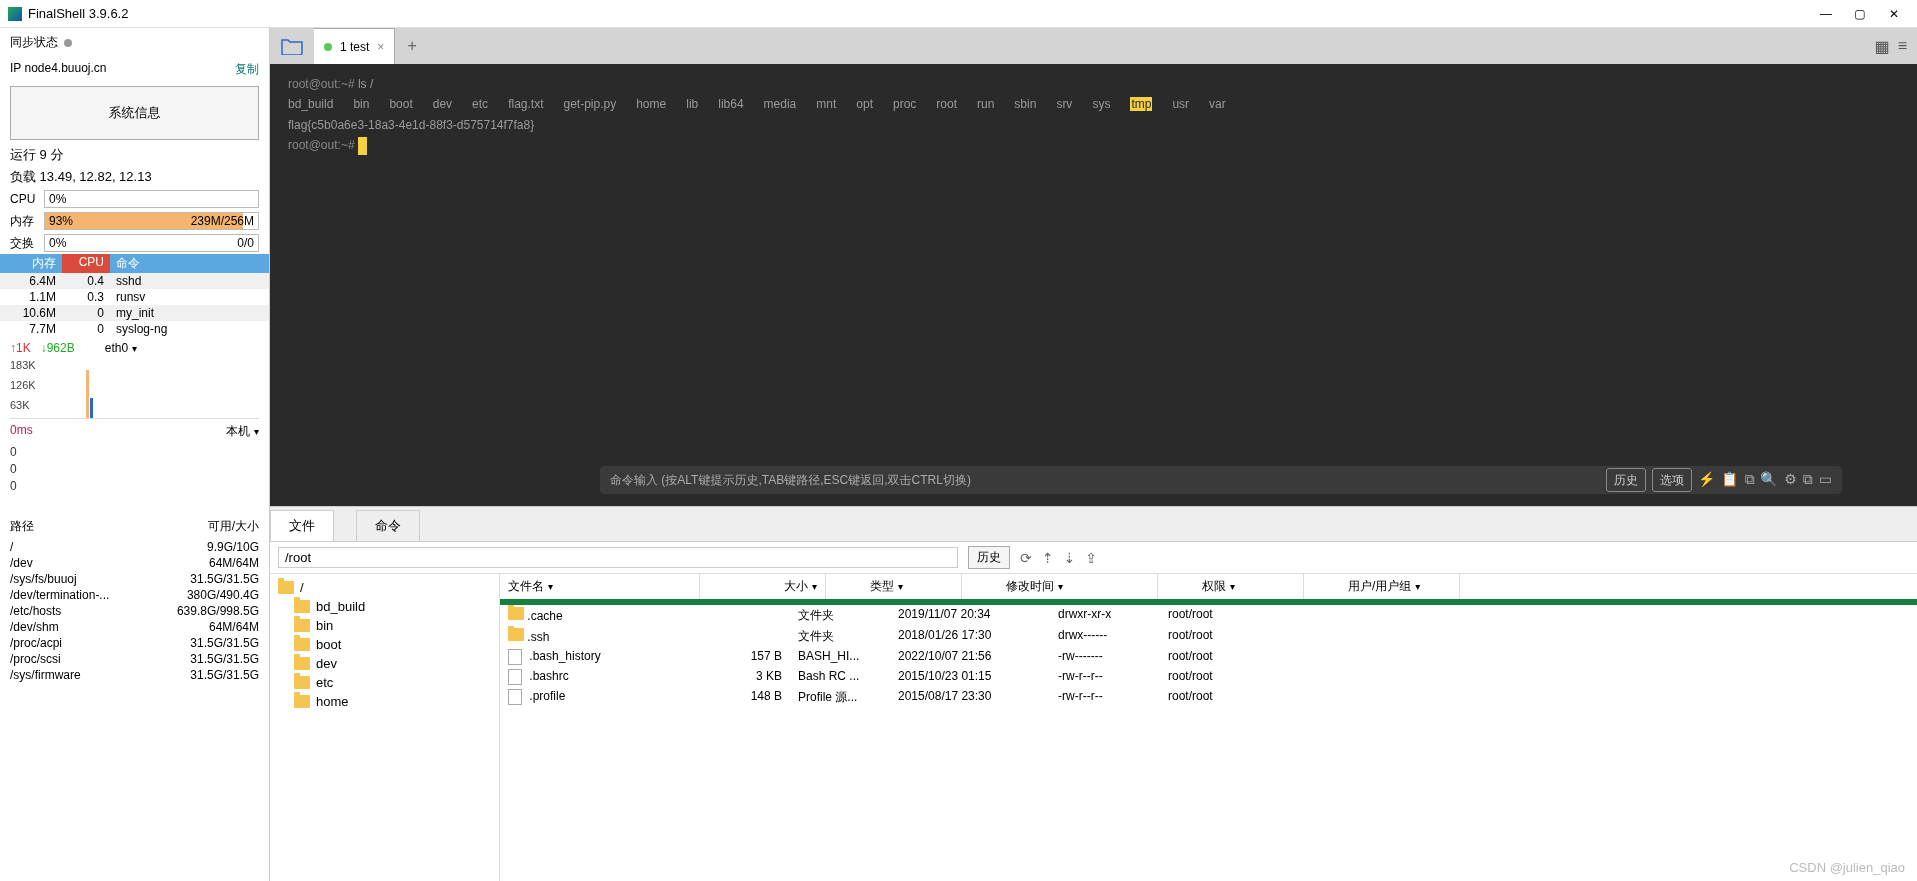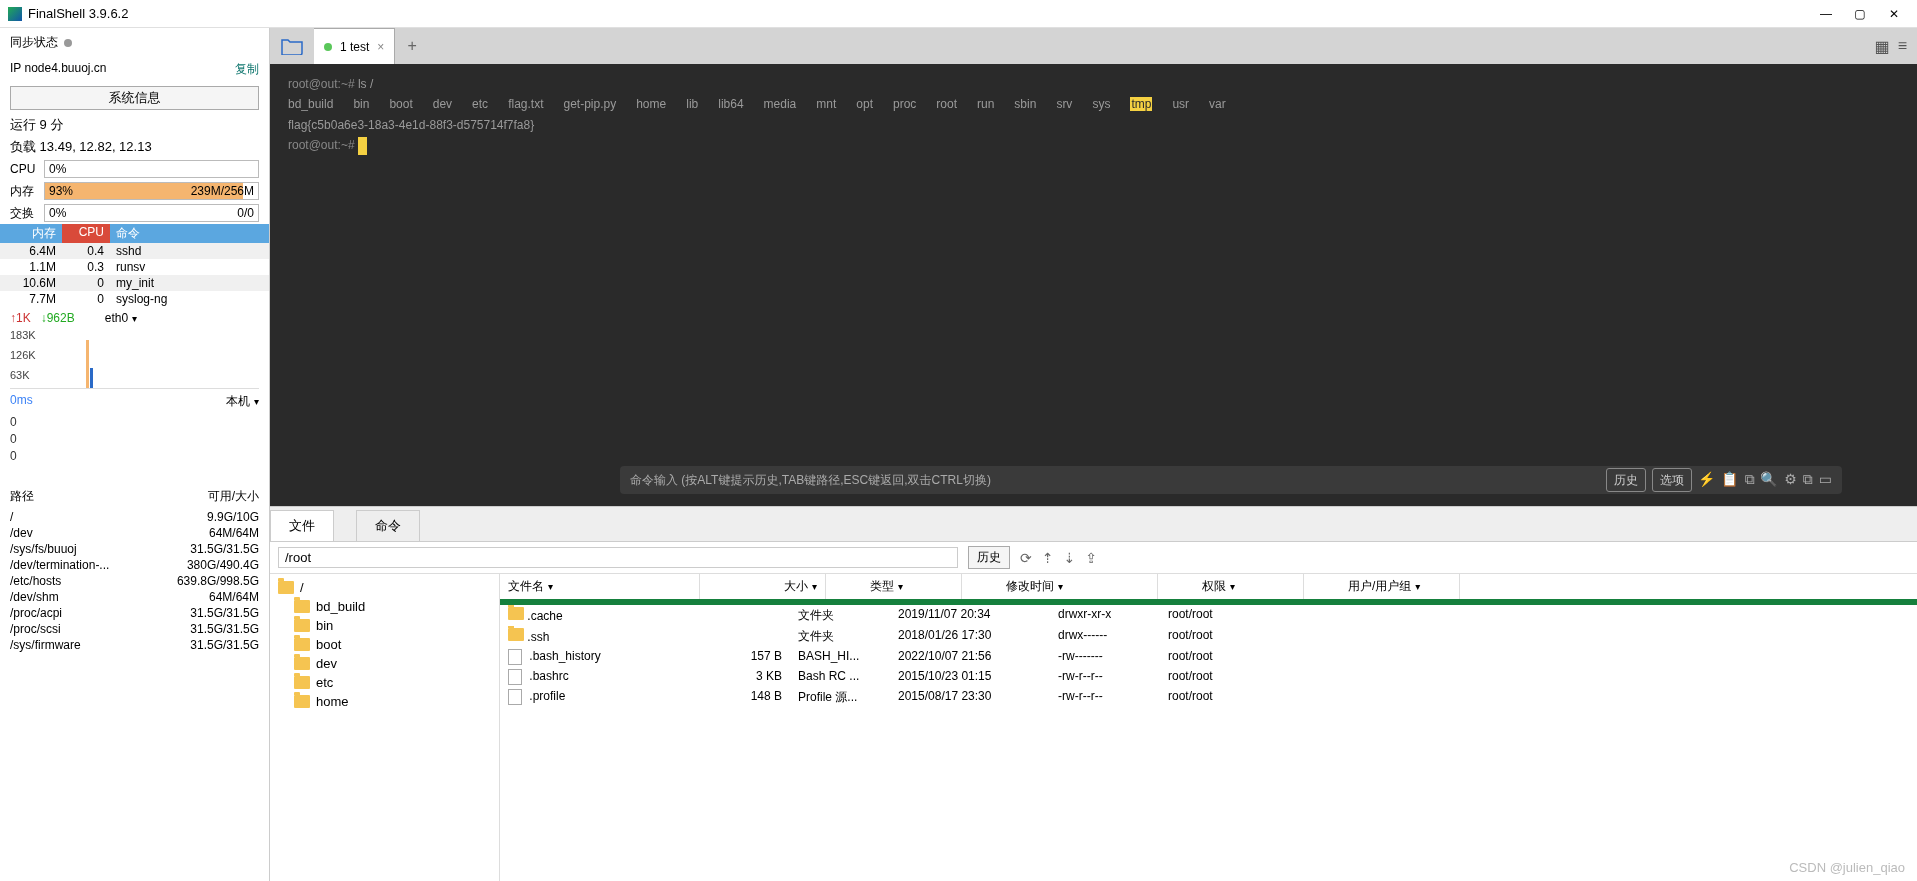--- a/index.html
+++ b/index.html
@@ -9,21 +9,21 @@
 .titlebar .logo { width: 14px; height: 14px; background: linear-gradient(135deg,#2a5,#15a); margin-right: 6px; }
 .titlebar .title { flex:1; font-size:13px; }
 .winbtns { display:flex; gap:20px; margin-right:8px; }
 .winbtn { width:14px; height:14px; display:flex; align-items:center; justify-content:center; cursor:pointer; }
 .main { flex:1; display:flex; min-height:0; }
 .sidebar { width:270px; border-right:1px solid #ccc; display:flex; flex-direction:column; overflow:hidden; }
 .sync { padding:6px 10px; font-size:13px; display:flex; align-items:center; gap:6px; }
 .sync .dot { width:8px;height:8px;border-radius:50%;background:#999; }
 .iprow { padding:4px 10px; display:flex; justify-content:space-between; font-size:13px; }
 .copy { color:#0f766e; font-size:12px; }
-.sysbtn { margin:4px 10px; padding:2px; border:1px solid #aaa; background:#f5f5f5; text-align:center; font-size:13px; cursor:pointer; }
+.sysbtn { margin:4px 10px; padding:17px; border:1px solid #aaa; background:#f5f5f5; text-align:center; font-size:13px; cursor:pointer; }
 .stat { padding:2px 10px; font-size:13px; }
 .barrow { display:flex; align-items:center; padding:2px 10px; gap:4px; font-size:13px; }
 .barlbl { width:30px; }
 .bar { flex:1; height:18px; border:1px solid #bbb; position:relative; background:#fff; display:flex; align-items:center; }
 .barfill { position:absolute; left:0; top:0; bottom:0; background:#f5b56f; }
 .barfill.low { background:#fff; }
 .bartxt { position:relative; padding:0 4px; z-index:1; }
 .barright { position:absolute; right:4px; z-index:1; }
 .proctable { width:100%; font-size:13px; }
 .proctable .hdr { display:flex; background:#5ba7e0; color:#fff; }
@@ -33,21 +33,21 @@
 .proctable .c1 { width:62px; text-align:right; padding:1px 6px; }
 .proctable .c2 { width:48px; text-align:right; padding:1px 6px; }
 .proctable .c3 { flex:1; padding:1px 6px; }
 .netrow { padding:4px 10px; display:flex; gap:10px; font-size:13px; align-items:center; }
 .up { color:#c33; }
 .dn { color:#2a2; }
 .graph { height:60px; margin:0 10px; position:relative; border-bottom:1px solid #ddd; }
 .graph .ytick { position:absolute; left:0; font-size:11px; color:#444; }
 .graph .spike { position:absolute; bottom:0; width:3px; background:#f5b56f; }
 .msrow { padding:4px 10px; display:flex; justify-content:space-between; font-size:13px; }
-.ms { color:#3b82f6; }
+.ms { color:#be185d; }
 .zeros { padding:0 10px; font-size:13px; color:#333; line-height:1.4; }
 .pathsec { margin-top:20px; }
 .pathhdr { display:flex; padding:4px 10px; font-size:13px; font-weight:normal; }
 .pathhdr .p1 { flex:1; }
 .pathhdr .p2 { width:90px; text-align:right; }
 .pathrow { display:flex; padding:1px 10px; font-size:13px; }
 .pathrow .p1 { flex:1; overflow:hidden; text-overflow:ellipsis; white-space:nowrap; }
 .pathrow .p2 { width:110px; text-align:right; }
 .right { flex:1; display:flex; flex-direction:column; min-width:0; background:#fff; }
 .tabbar { height:36px; background:#d4d4d4; display:flex; align-items:stretch; }
@@ -55,21 +55,21 @@
 .tab { background:#fff; border-top:1px solid #aaa; border-right:1px solid #aaa; display:flex; align-items:center; padding:0 10px; gap:8px; font-size:13px; position:relative; }
 .tab .dot { width:8px; height:8px; border-radius:50%; background:#5ac75a; }
 .tab .x { color:#888; cursor:pointer; }
 .plus { display:flex; align-items:center; padding:0 12px; color:#666; cursor:pointer; font-size:16px; }
 .tabright { margin-left:auto; display:flex; align-items:center; gap:8px; padding:0 10px; color:#555; }
 .term { flex:0 0 442px; background:#2a2a2a; color:#9a9a9a; font-family:Consolas,monospace; font-size:15px; padding:10px 18px; line-height:1.7; overflow:hidden; position:relative; }
 .term .prm { color:#888; }
 .term .hl { color:#2a2a2a; background:#f5d142; padding:0 1px; }
 .term .cursor { display:inline-block; width:9px; height:18px; background:#f5d142; vertical-align:middle; }
 .term .dirs span { margin-right:20px; }
-.cmdinput-wrap { position:absolute; bottom:12px; left:350px; right:75px; height:28px; background:#3a3a3a; border-radius:4px; display:flex; align-items:center; padding:0 10px; color:#ccc; font-size:13px; }
+.cmdinput-wrap { position:absolute; bottom:12px; left:330px; right:75px; height:28px; background:#3a3a3a; border-radius:4px; display:flex; align-items:center; padding:0 10px; color:#ccc; font-size:13px; }
 .cmdinput-wrap .btns { margin-left:auto; display:flex; gap:6px; align-items:center; }
 .pillbtn { border:1px solid #888; padding:1px 7px; border-radius:3px; font-size:12px; cursor:pointer; color:#ccc; }
 .ic { color:#aaa; font-size:14px; cursor:pointer; }
 .ic.green { color:#5ac75a; }
 .filemgr { flex:1; display:flex; flex-direction:column; border-top:1px solid #ccc; min-height:0; }
 .fmtabs { display:flex; background:#eee; border-bottom:1px solid #ccc;gap:22px; }
 .fmtab { padding:6px 18px; border:1px solid #ccc; border-bottom:none; background:#fff; font-size:13px; cursor:pointer; margin-top:3px; }
 .fmtab.inactive { background:#eee; }
 .pathbar { display:flex; align-items:center; padding:4px 8px; gap:10px; border-bottom:1px solid #ddd; }
 .pathbar input { flex:0 0 680px; border:1px solid #ccc; padding:2px 6px; font-size:13px; }

